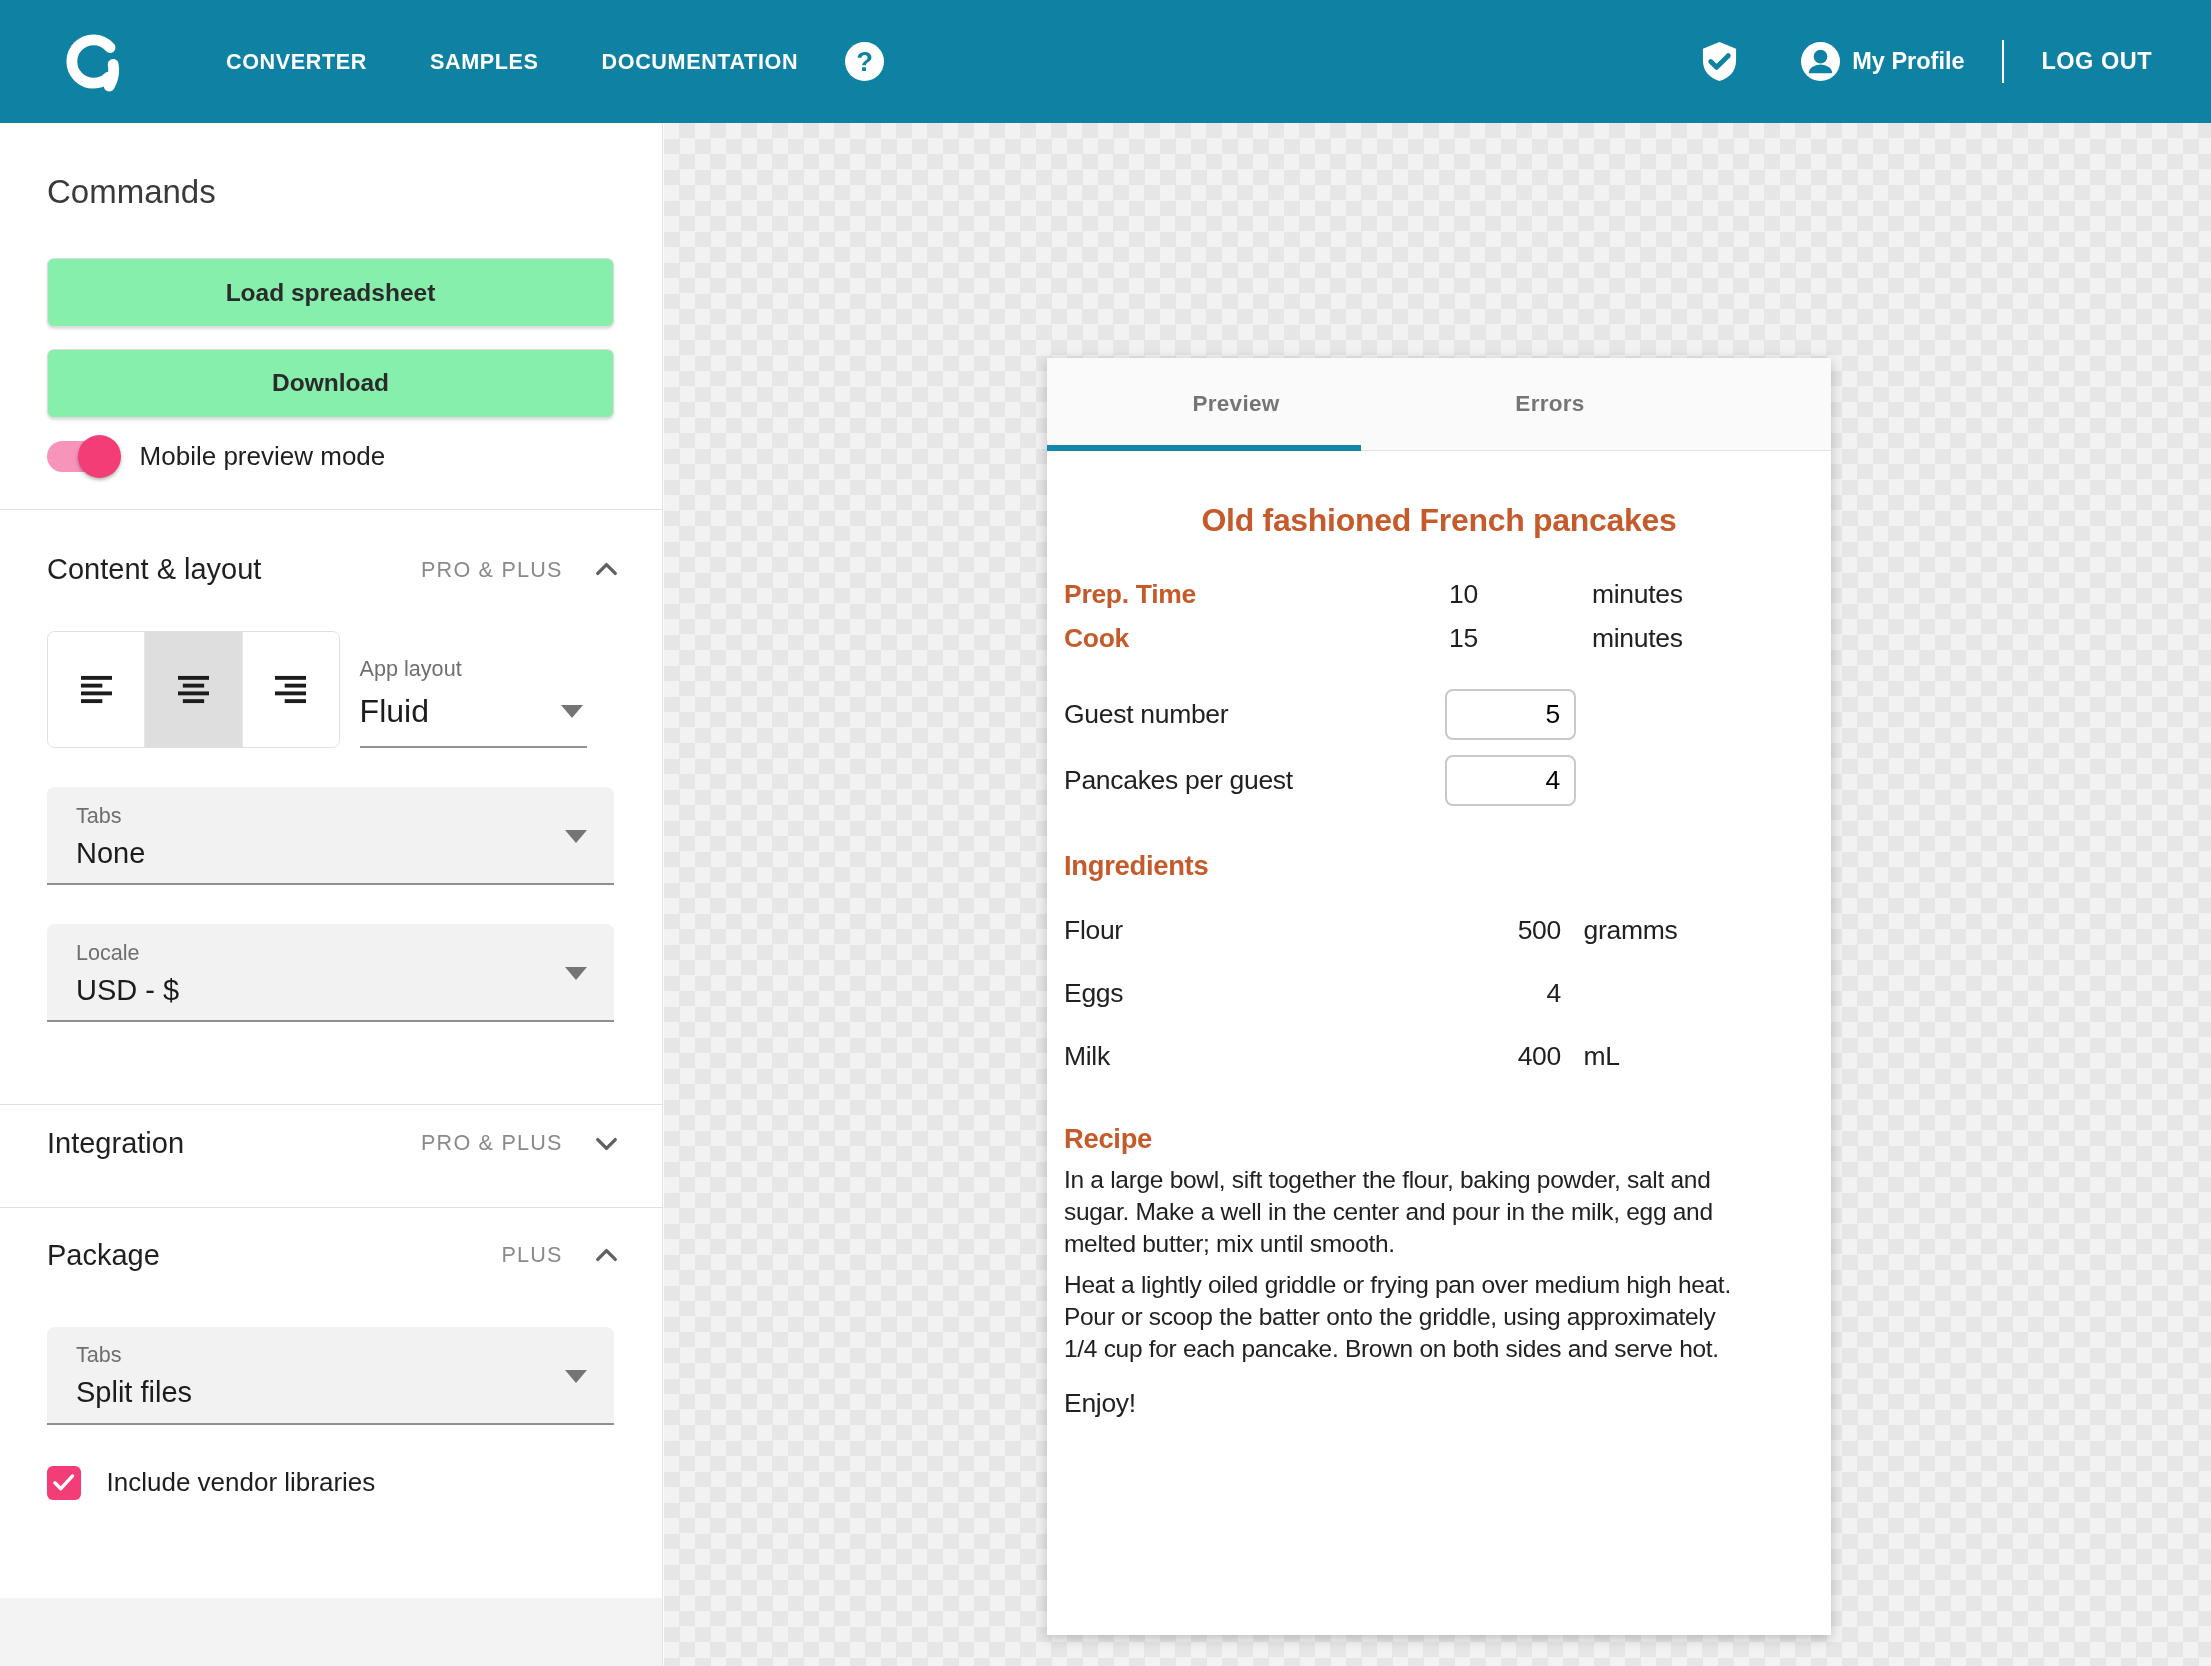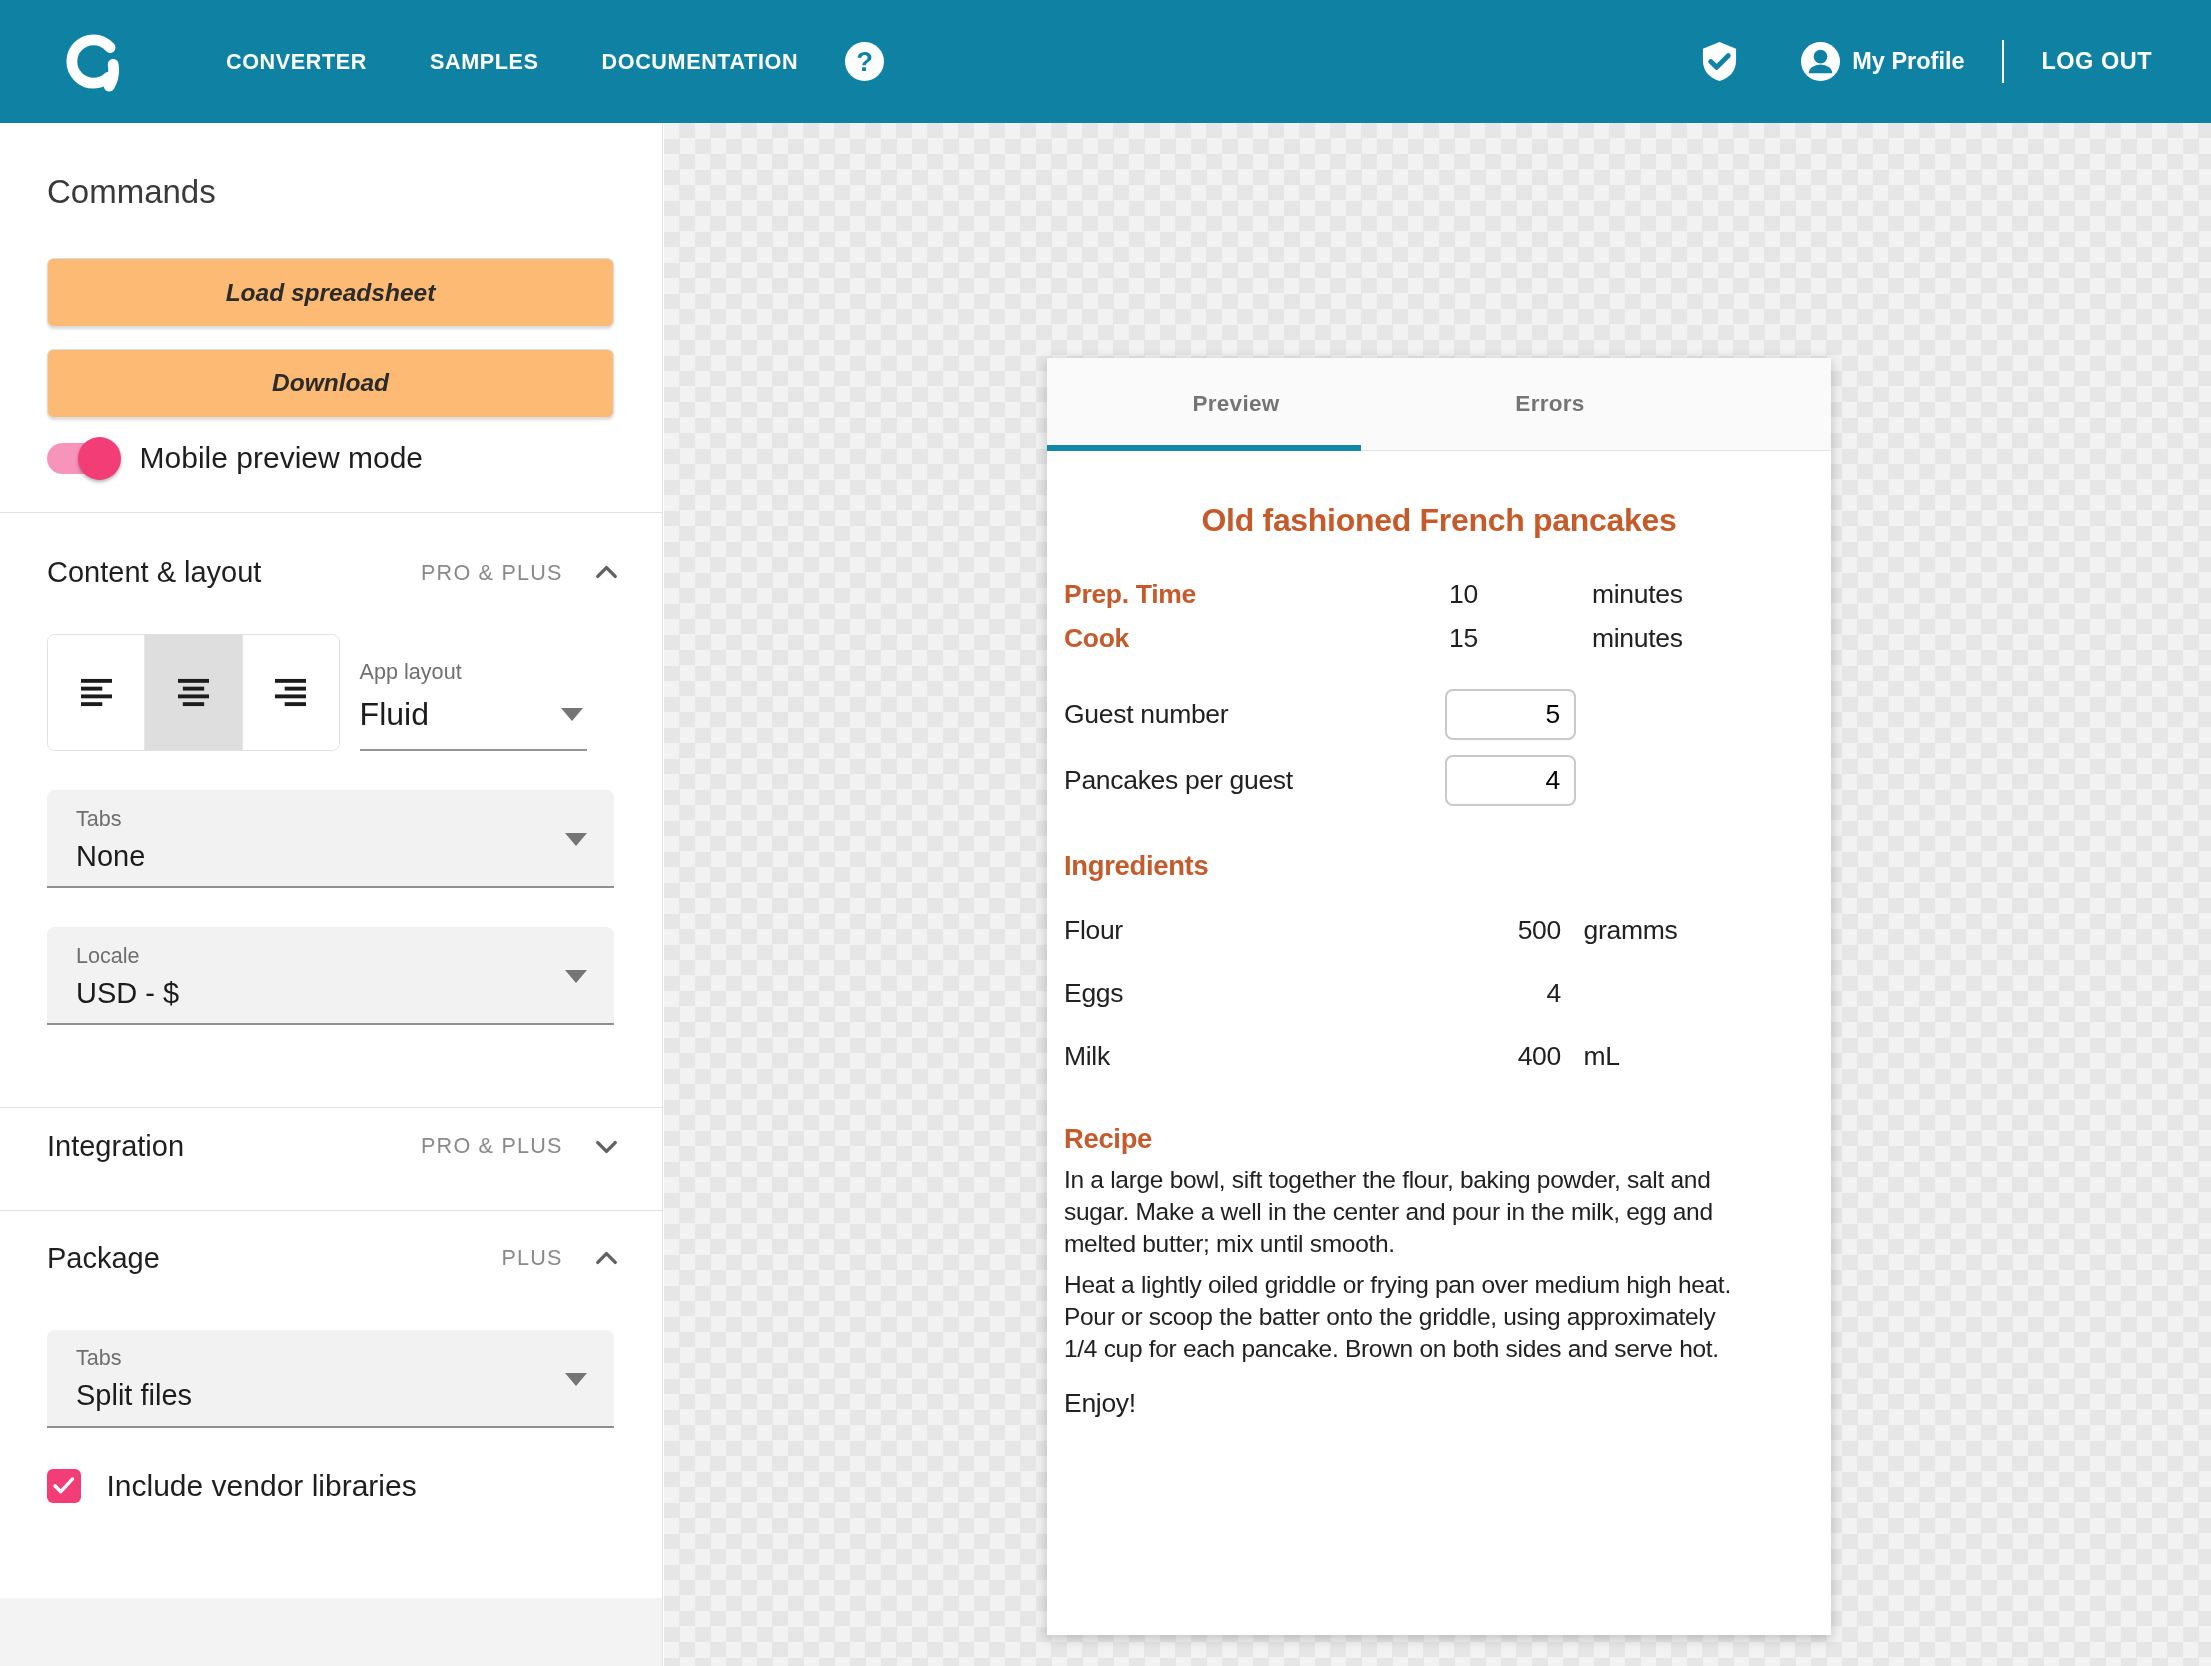--- a/index.html
+++ b/index.html
@@ -22,29 +22,29 @@
   .top-sep { width:2.9px; height:43px; background:#fff; margin:0 37px; }
   .logout { color:#fff; font-size:23.5px; font-weight:700; letter-spacing:0.5px; text-decoration:none; }
 
   
   .sidebar { position:absolute; left:0; top:123px; width:663px; height:1544px; background:#fff;
     border-right:1px solid #e2e2e2; }
   .sb-title { margin:50px 47px 0; font-size:33px; font-weight:400; color:#3a3a3a; }
   .btn { display:block; width:567px; margin:0 0 21.6px 47px; height:69px; border-radius:6.9px;
     font-size:24.5px; font-weight:700; font-family:inherit; cursor:pointer; }
   .btn.first { margin-top:47px; }
-  .btn.secondary { background:#fdba74; border:1px solid #dcdcdc; color:#2b2b2b;
-    box-shadow:0 2px 2.9px rgba(0,0,0,.14);font-style:italic; }
+  .btn.secondary { background:#86efac; border:1px solid #dcdcdc; color:#2b2b2b;
+    box-shadow:0 2px 2.9px rgba(0,0,0,.14); }
   .btn.primary { background:#0f82a4; border:none; color:#fff; box-shadow:0 2.9px 4.9px rgba(0,0,0,.28); }
   .toggle-row { display:flex; align-items:center; gap:21.6px; margin:23.5px 0 0 47px; }
   .toggle { position:relative; width:71px; height:31px; cursor:pointer; }
   .toggle .track { position:absolute; left:0; top:0; width:71px; height:31px; border-radius:15.7px; background:#f794ba; }
   .toggle .knob { position:absolute; right:-2.9px; top:-5.9px; width:43px; height:43px; border-radius:50%;
     background:#f23d77; box-shadow:0 2px 3.9px rgba(0,0,0,.3); }
-  .toggle-label, .check-label { font-size:30px; color:#1e1e1e; }
+  .toggle-label, .check-label { font-size:26px; color:#1e1e1e; }
   .divider { border:none; border-top:1px solid #e0e0e0; }
   .div1 { margin-top:37px; } .div2 { margin-top:82px; } .div3 { margin-top:47px; }
   .section-head { display:flex; align-items:center; padding:0 39px 0 47px; }
   .sh1 { margin-top:43px; } .sh2 { margin-top:21.6px; } .sh3 { margin-top:31px; }
   .section-head h3 { flex:1; font-size:29px; font-weight:400; color:#1f1f1f; }
   .badge { font-size:21.6px; color:#8a8a8a; letter-spacing:1.2px; margin-right:27.4px; }
   .chev { width:33px; height:33px; cursor:pointer; flex:none; }
 
   .controls-row { display:flex; margin:45px 47px 0;align-items:flex-end; }
   .align-group { display:flex; width:293px; height:117px; border:1px solid #e0e0e0; border-radius:7.8px;

